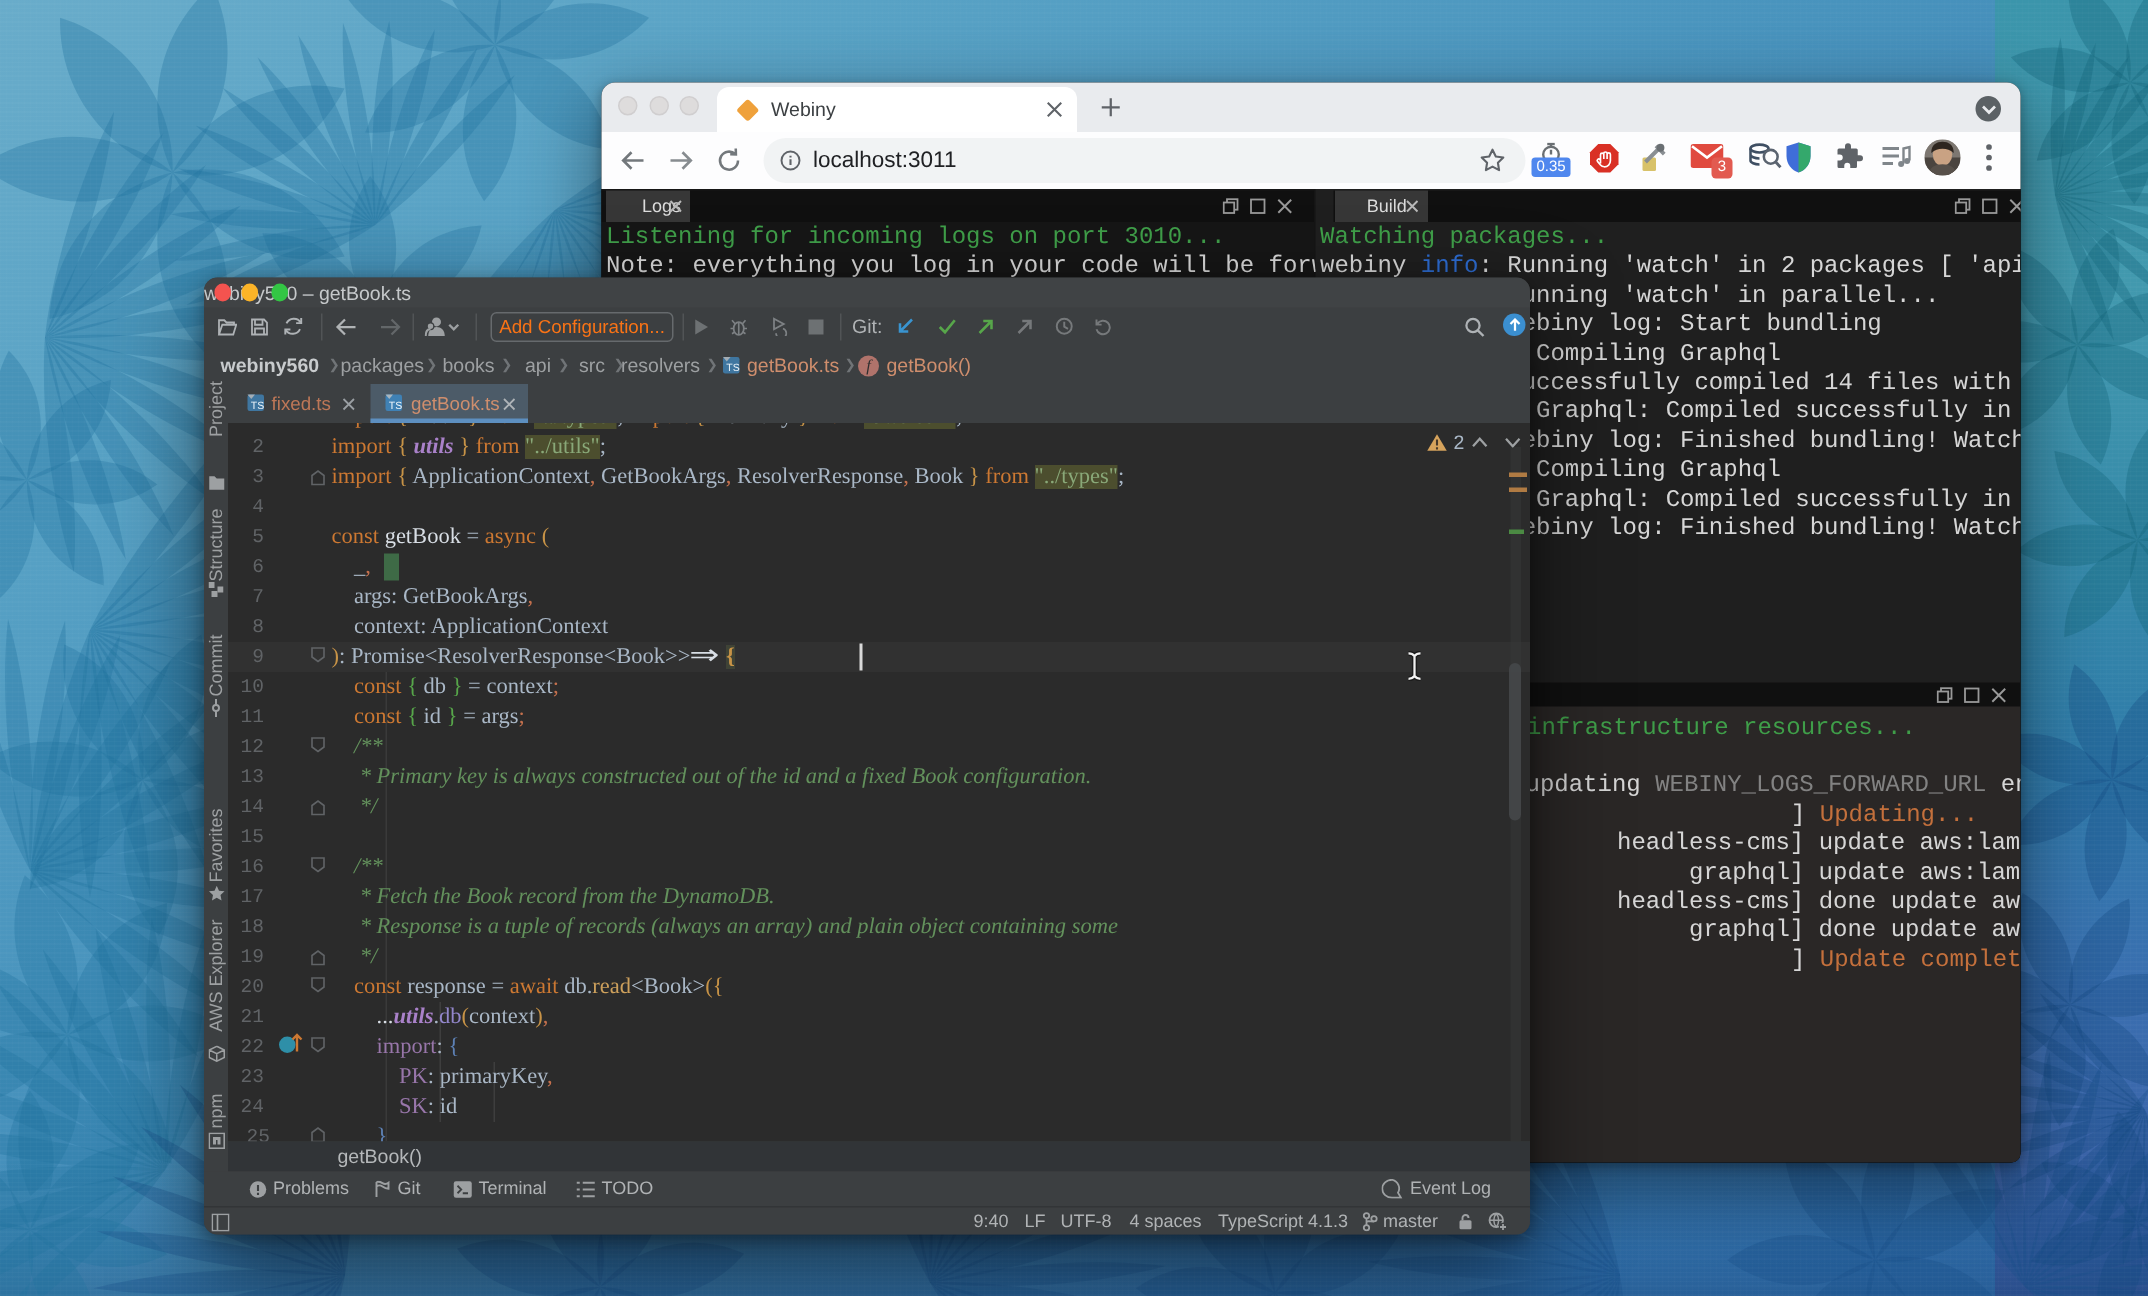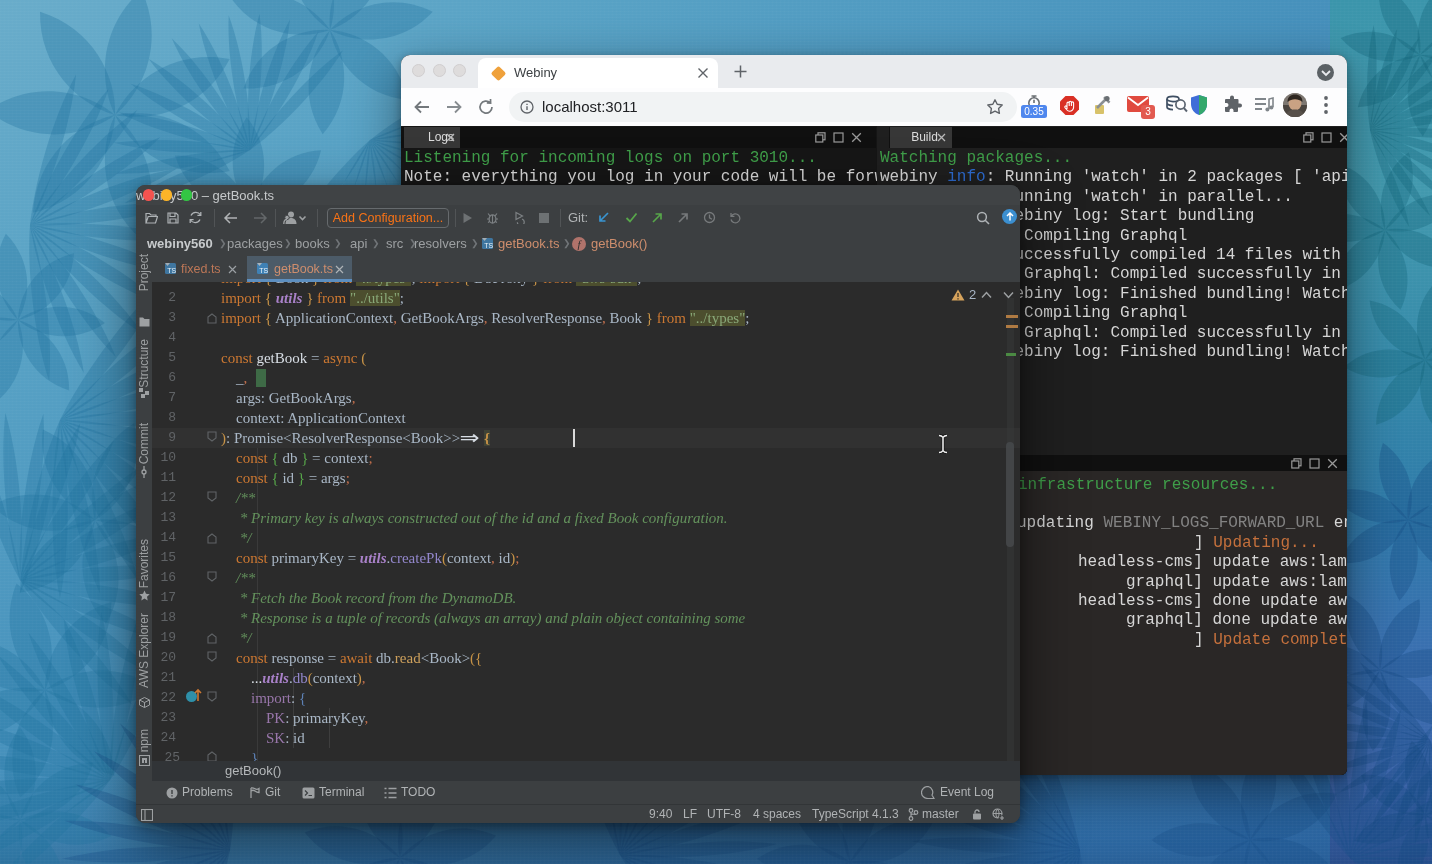--- a/index.html
+++ b/index.html
@@ -534,21 +534,20 @@
       <div class="abs" style="left:104px;top:87px;width:10px;height:18px;background:#3e6a46"></div>
       <pre class="cl" style="left:69px;top:86px">    _<span class="cm">,</span></pre>
       <pre class="cl" style="left:69px;top:106px">    args: GetBookArgs<span class="cm">,</span></pre>
       <pre class="cl" style="left:69px;top:126px">    context: ApplicationContext</pre>
       <pre class="cl" style="left:69px;top:146px"><span class="p">)</span>: Promise&lt;ResolverResponse&lt;Book&gt;&gt; <span class="wt" style="display:inline-block;transform:scale(1.6,1.25);transform-origin:60% 55%">⇒</span>  <span class="p" style="background:#3f4336;font-weight:bold">{</span></pre>
       <pre class="cl" style="left:69px;top:166px">    <span class="k">const</span> <span class="gb">{</span> db <span class="gb">}</span> = context<span class="cm">;</span></pre>
       <pre class="cl" style="left:69px;top:186px">    <span class="k">const</span> <span class="gb">{</span> id <span class="gb">}</span> = args<span class="cm">;</span></pre>
       <pre class="cl" style="left:69px;top:206px">    <span class="c">/**</span></pre>
       <pre class="cl" style="left:69px;top:226px">    <span class="c"> * Primary key is always constructed out of the id and a fixed Book configuration.</span></pre>
       <pre class="cl" style="left:69px;top:246px">    <span class="c"> */</span></pre>
-      <pre class="cl" style="left:69px;top:266px">    <span class="k">const</span> primaryKey = <span class="v">utils</span>.<span class="m">createPk</span><span class="p">(</span>context<span class="cm">,</span> id<span class="p">)</span><span class="cm">;</span></pre>
       <pre class="cl" style="left:69px;top:286px">    <span class="c">/**</span></pre>
       <pre class="cl" style="left:69px;top:306px">    <span class="c"> * Fetch the Book record from the DynamoDB.</span></pre>
       <pre class="cl" style="left:69px;top:326px">    <span class="c"> * Response is a tuple of records (always an array) and plain object containing some</span></pre>
       <pre class="cl" style="left:69px;top:346px">    <span class="c"> */</span></pre>
       <pre class="cl" style="left:69px;top:386px">        <span class="wt">...</span><span class="v">utils</span>.<span class="m">db</span><span class="p">(</span>context<span class="p">)</span><span class="cm">,</span></pre>
       <pre class="cl" style="left:69px;top:366px">    <span class="k">const</span> response = <span class="k">await</span> db.<span class="rd">read</span>&lt;Book&gt;<span class="p">({</span></pre>
       <pre class="cl" style="left:69px;top:406px">        <span class="f">import</span>: <span class="bb">{</span></pre>
       <pre class="cl" style="left:69px;top:426px">            <span class="f">PK</span>: primaryKey<span class="cm">,</span></pre>
       <pre class="cl" style="left:69px;top:446px">            <span class="f">SK</span>: id</pre>
       <pre class="cl" style="left:69px;top:466px">        <span class="bb">}</span></pre>

